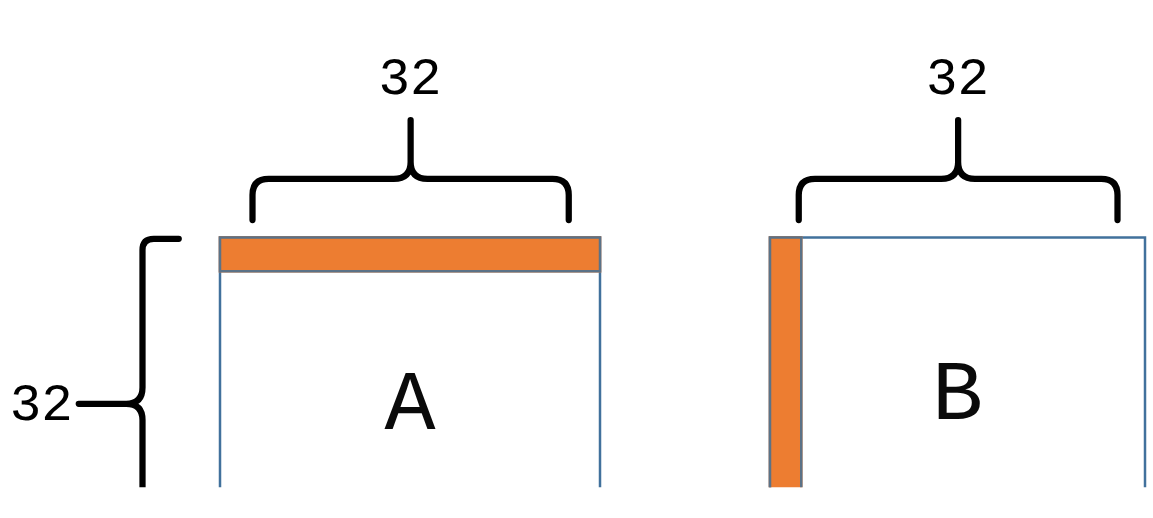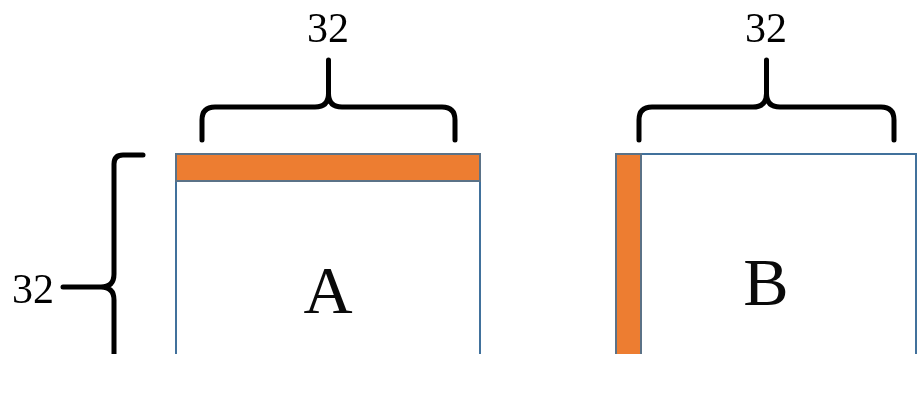--- a/index.html
+++ b/index.html
@@ -1,21 +1,22 @@
 <!DOCTYPE html>
 <html style="--highlight: #ED7D31; --matrix-border: #41719C; --strip-border: #5B7287; --brace: #000000; --text: #000000;"><head>
 <meta charset="utf-8">
 <style>
   html,body{margin:0;padding:0;background:#fff;}
   #stage{
     position:relative;
     width:922px;height:354px;
     background:#fff;
-    font-family:Liberation Serif, serif;
+    font-family:Liberation Mono, monospace;
     overflow:hidden;
+    margin-top:36px;
   }
   .matrix{
     position:absolute;
     background:#fff;
     border:2px solid var(--matrix-border,#41719C);
     box-sizing:border-box;
     display:flex;align-items:center;justify-content:center;
   }
   #matrix-a{left:175px;top:153px;width:306px;height:258px;}
   #matrix-b{left:615px;top:153px;width:302px;height:258px;}

